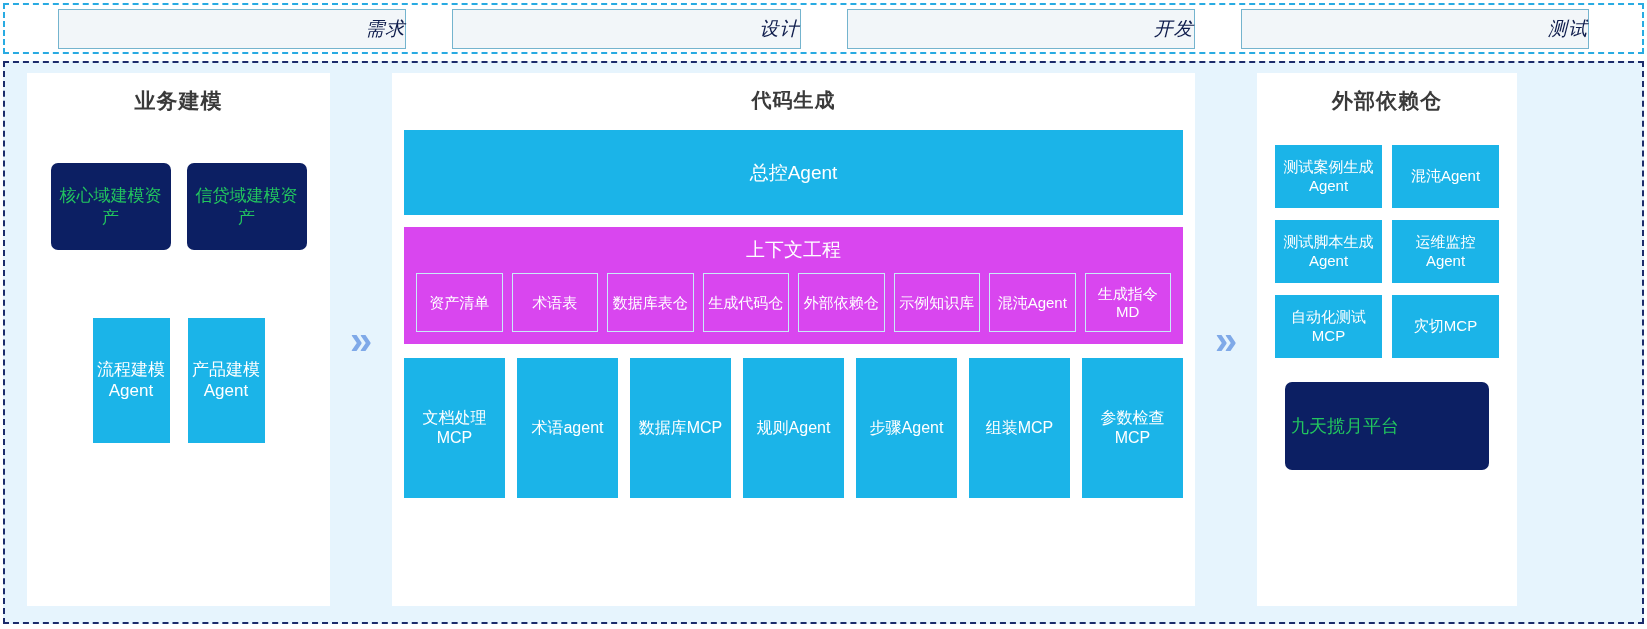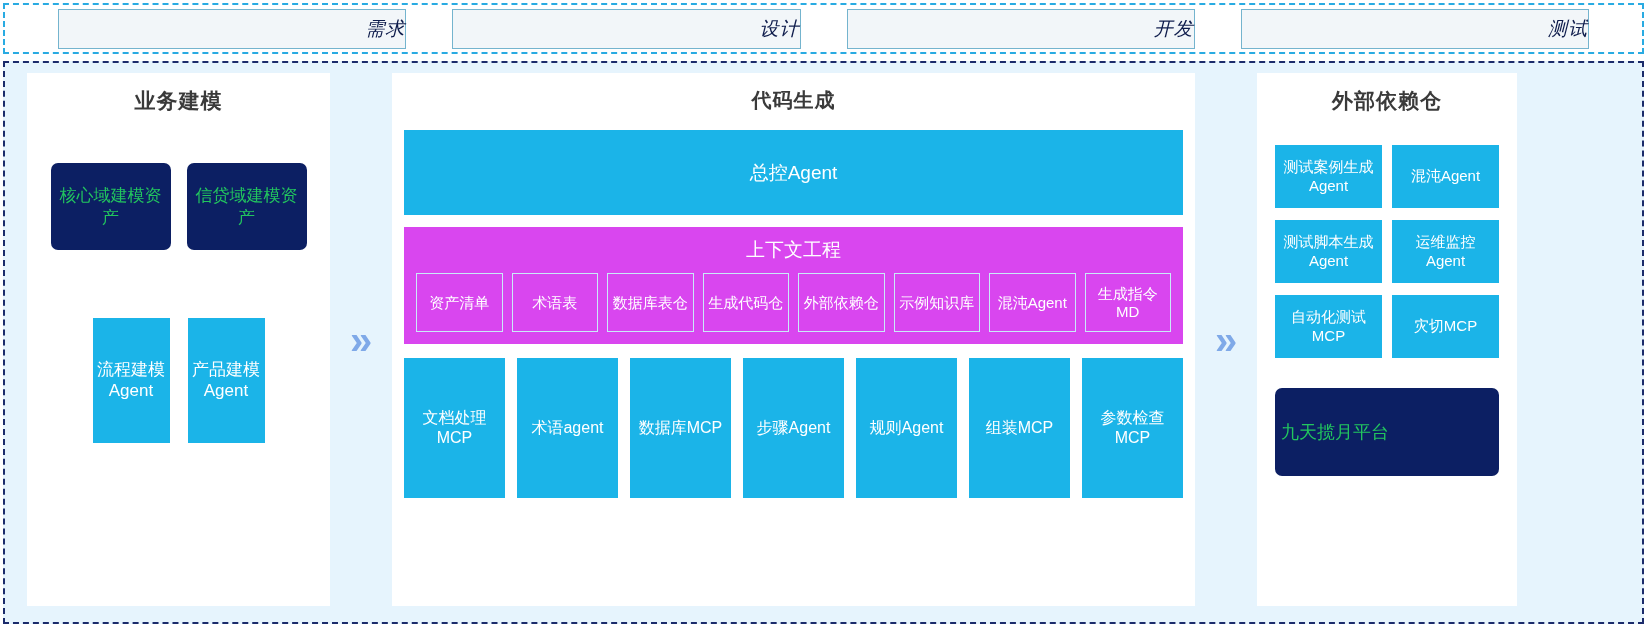--- a/index.html
+++ b/index.html
@@ -155,22 +155,22 @@
   
   .right-grid {
     display: grid;
     grid-template-columns: 107px 107px;
     gap: 12px 10px;
     margin-top: 26px;
   }
   .right-grid .cyan { height: 63px; font-size: 15px; }
 
   .right-platform {
-    margin-top: 30px;
-    width: 224px; height: 88px;
+    margin-top: 24px;
+    width: 204px; height: 88px;
     font-size: 18px;
   }
 </style>
 </head>
 <body>
 
 <div class="page">
 
   <div class="phase-strip">
     <div class="phase-box">
@@ -258,24 +258,24 @@
           <div class="cyan">
             <span>文档处理MCP</span>
           </div>
           <div class="cyan">
             <span>术语agent</span>
           </div>
           <div class="cyan">
             <span>数据库MCP</span>
           </div>
           <div class="cyan">
+            <span>规则Agent</span>
+          </div>
+          <div class="cyan">
             <span>步骤Agent</span>
-          </div>
-          <div class="cyan">
-            <span>规则Agent</span>
           </div>
           <div class="cyan">
             <span>组装MCP</span>
           </div>
           <div class="cyan">
             <span>参数检查MCP</span>
           </div>
         </div>
 
       </div>

